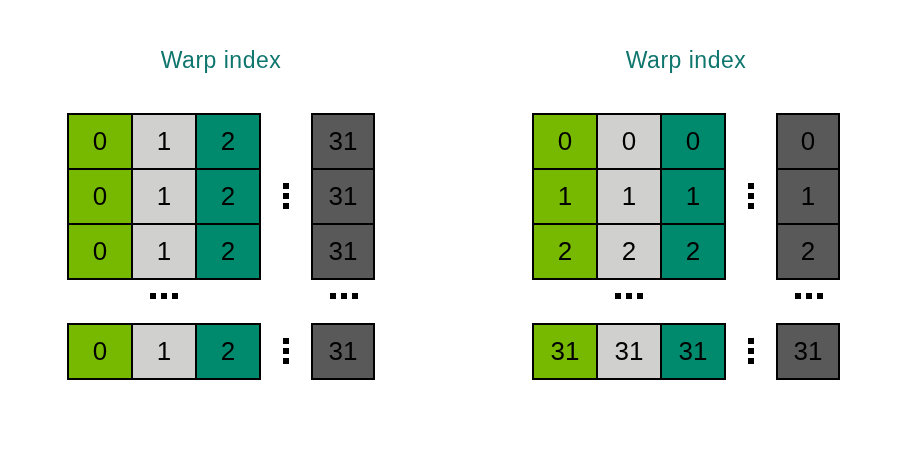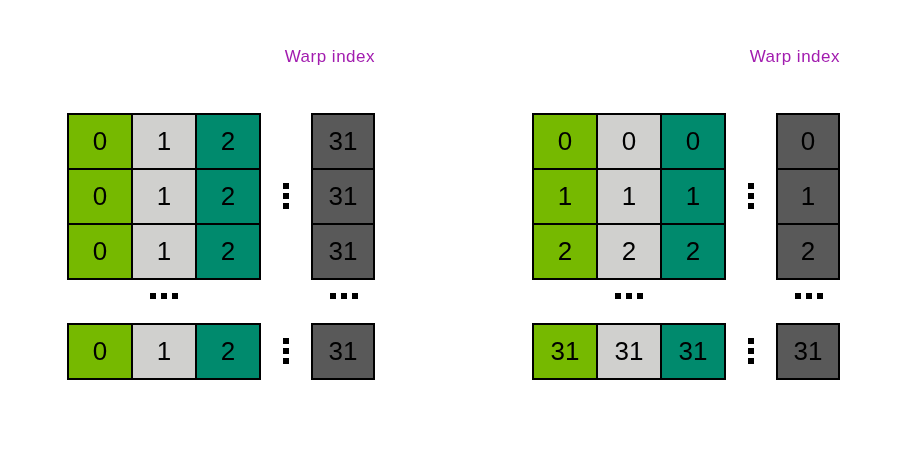--- a/index.html
+++ b/index.html
@@ -10,24 +10,24 @@
     font-family: "Liberation Sans", sans-serif;
     color: #000;
     overflow: hidden;
   }
   .panel { position: absolute; top: 0; width: 308px; height: 453px; }
   .panel.left  { left: 67px; }
   .panel.right { left: 532px; }
 
   .title {
     position: absolute; top: 47px; left: 0; right: 0;
-    text-align: right;
-    font-size: 17px;
+    text-align: center;
+    font-size: 23px;
     letter-spacing: 0.5px;
-    color: #a21caf;
+    color: #0f766e;
   }
 
   table.grid {
     position: absolute;
     border-collapse: collapse;
   }
   table.grid td {
     border: 2px solid var(--border, #000);
     width: 62px; height: 53px;
     text-align: center; vertical-align: middle;

